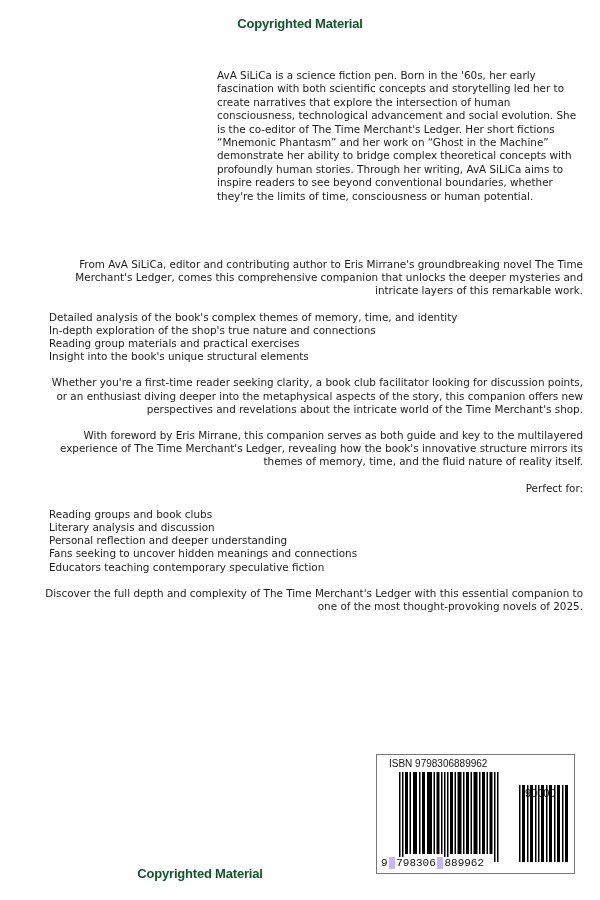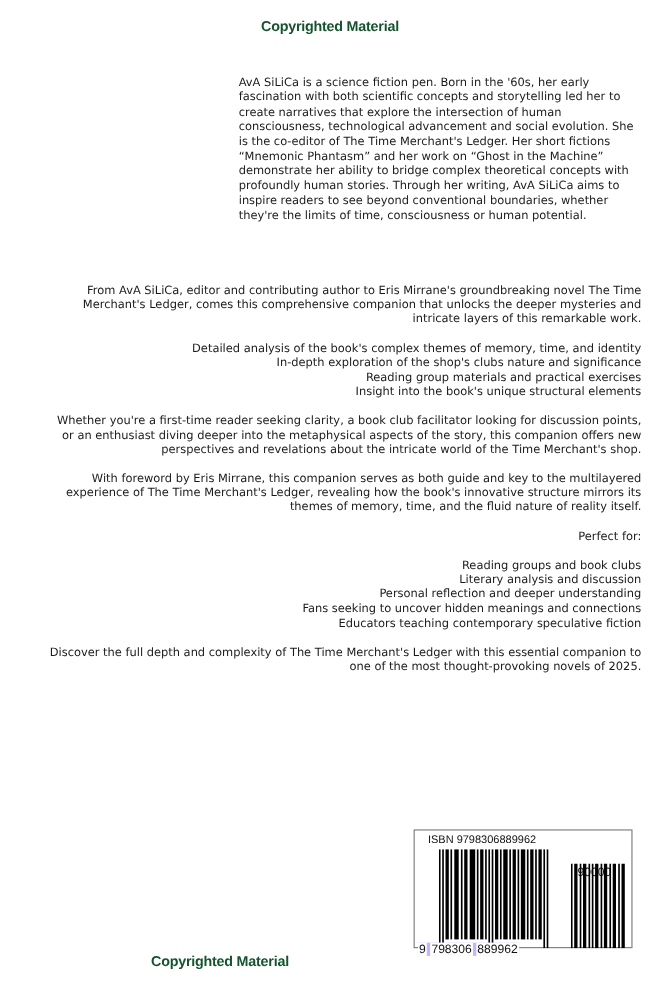--- a/index.html
+++ b/index.html
@@ -3,42 +3,42 @@
 <meta charset="utf-8">
 <style>
   html, body { margin: 0; padding: 0; background: #ffffff; }
   body { width: 600px; height: 900px; position: relative; overflow: hidden; font-family: "DejaVu Sans", sans-serif; color: #1a1a1a; }
   .watermark { position: absolute; left: 0; width: 600px; text-align: center; font-family: "Liberation Sans", sans-serif; font-weight: bold; font-size: 13px; color: #14532d; letter-spacing: -0.2px; }
   .wm-top { top: 16px; }
   .wm-bottom { top: 866px; left: -100px; }
   .bio { position: absolute; left: 217px; top: 69px; width: 360px; font-size: 10.4px; line-height: 13.4px; }
   .desc { position: absolute; left: 43px; top: 258px; width: 540px; font-size: 10.4px; line-height: 13.2px; }
   .desc p { margin: 0 0 13px 0; text-align: right; }
-  .desc ul { list-style: none; margin: 0 0 13px 6px; padding: 0; text-align: right; }
+  .desc ul { list-style: none; margin: 0 0 13px 6px; padding: 0; }
   .desc li { margin: 0; }
-  .barcode-box { position: absolute; left: 376px; top: 754px; width: 199px; height: 108px; border: 1px solid #777; background: #fff; box-sizing: border-box; }
+  .barcode-box { position: absolute; left: 376px; top: 754px; width: 199px; height: 120px; border: 1px solid #777; background: #fff; box-sizing: border-box; }
   .isbn-text { position: absolute; left: 12px; top: 3px; font-family: "Liberation Sans", sans-serif; font-size: 10px; color: #111; }
   .bars-main { position: absolute; left: 22px; top: 17px; width: 100px; height: 90px; }
   .bars-add { position: absolute; left: 142px; top: 30px; width: 50px; height: 77px; }
   .addon-text { position: absolute; left: 148px; top: 32px; font-family: "Liberation Sans", sans-serif; font-size: 11px; color: #111; }
-  .digits { position: absolute; left: 3px; top: 102px; font-family: Liberation Sans, sans-serif; font-size: 11px; color: #111; background: #c4b5fd; }
+  .digits { position: absolute; left: 3px; top: 102px; font-family: Liberation Mono, monospace; font-size: 11px; color: #111; background: #c4b5fd; }
   .digits span { background: #fff; padding: 0 1px; }
 </style>
 </head>
 <body>
 
 <div class="watermark wm-top">Copyrighted Material</div>
 
 <div class="bio">AvA SiLiCa  is a science fiction pen. Born in the '60s, her early fascination with both scientific concepts and storytelling led her to create narratives that explore the intersection of human consciousness, technological advancement and social evolution. She is the co-editor of The Time Merchant's Ledger. Her short fictions “Mnemonic Phantasm” and her work on “Ghost in the Machine” demonstrate her ability to bridge complex theoretical concepts with profoundly human stories. Through her writing, AvA SiLiCa aims to inspire readers to see beyond conventional boundaries, whether they're the limits of time, consciousness or human potential.</div>
 
 <div class="desc">
   <p>From AvA SiLiCa, editor and contributing author to Eris Mirrane's groundbreaking novel The Time Merchant's Ledger, comes this comprehensive companion that unlocks the deeper mysteries and intricate layers of this remarkable work.</p>
   <ul>
     <li>Detailed analysis of the book's complex themes of memory, time, and identity</li>
-    <li>In-depth exploration of the shop's clubs nature and significance</li>
+    <li>In-depth exploration of the shop's true nature and connections</li>
     <li>Reading group materials and practical exercises</li>
     <li>Insight into the book's unique structural elements</li>
   </ul>
   <p>Whether you're a first-time reader seeking clarity, a book club facilitator looking for discussion points, or an enthusiast diving deeper into the metaphysical aspects of the story, this companion offers new perspectives and revelations about the intricate world of the Time Merchant's shop.</p>
   <p>With foreword by Eris Mirrane, this companion serves as both guide and key to the multilayered experience of The Time Merchant's Ledger, revealing how the book's innovative structure mirrors its themes of memory, time, and the fluid nature of reality itself.</p>
   <p>Perfect for:</p>
   <ul>
     <li>Reading groups and book clubs</li>
     <li>Literary analysis and discussion</li>
     <li>Personal reflection and deeper understanding</li>

